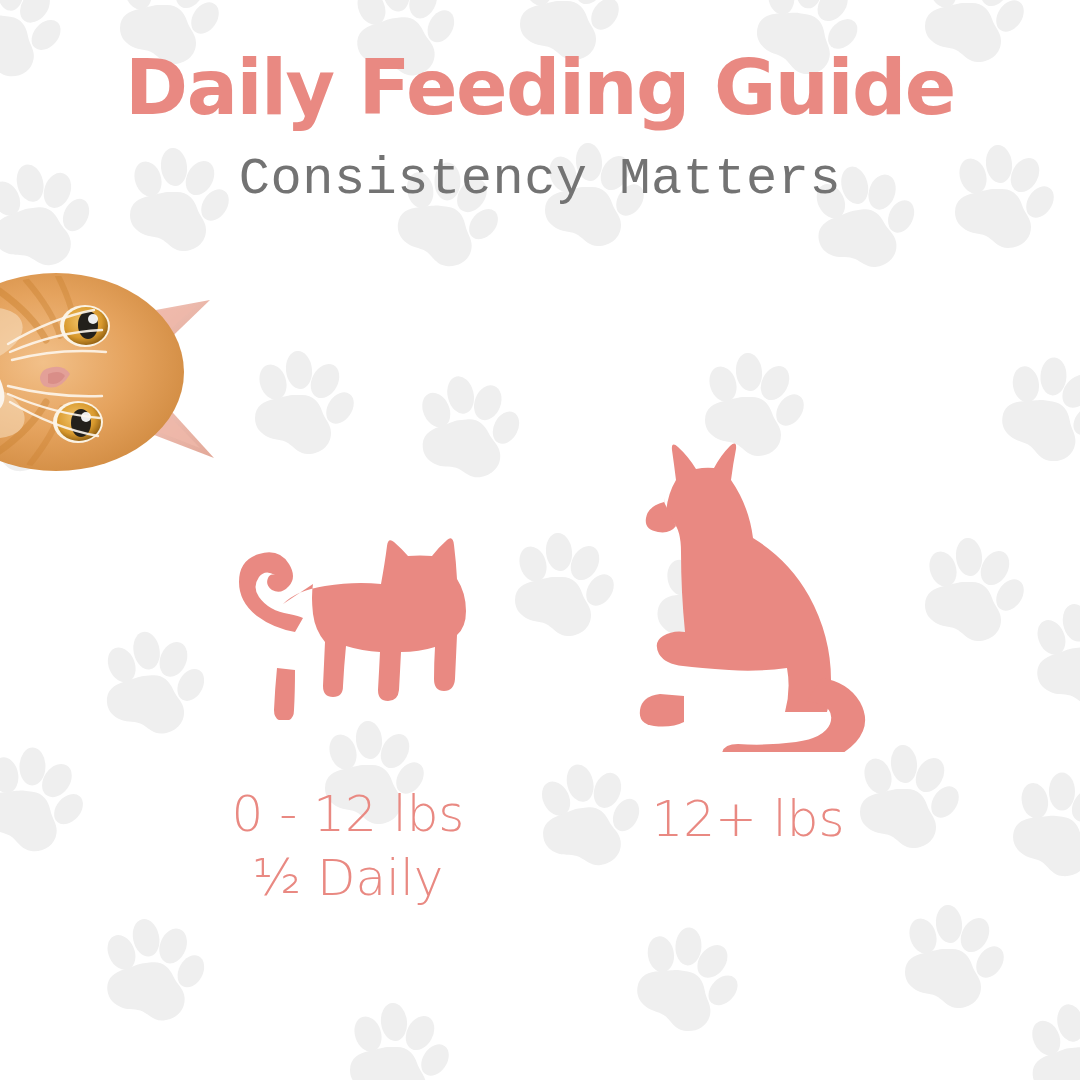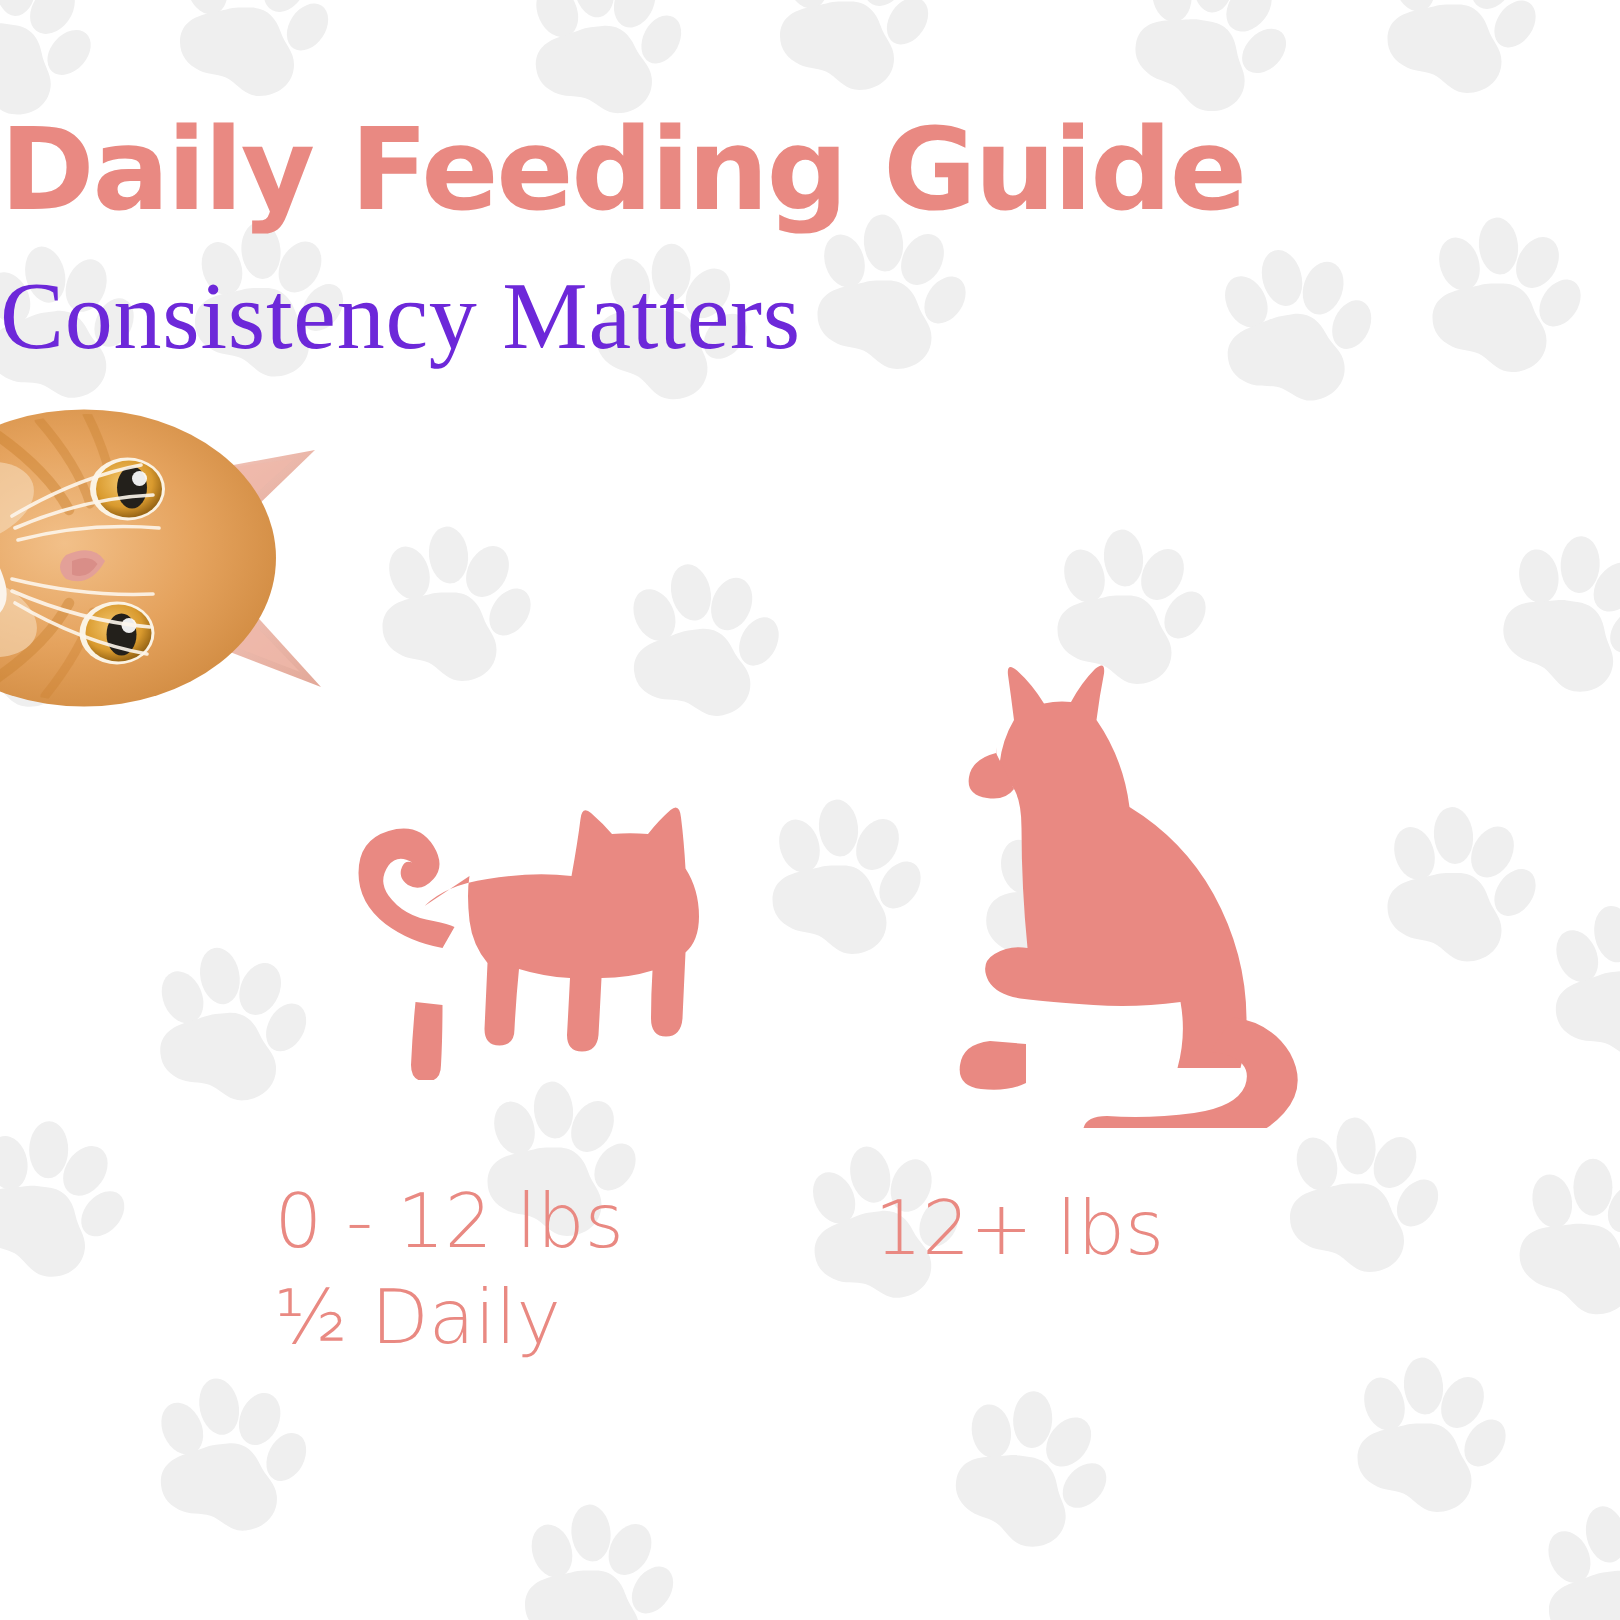--- a/index.html
+++ b/index.html
@@ -25,59 +25,58 @@
     width:1080px; height:1080px;
     z-index:0;
     pointer-events:none;
   }
 
   
   #title-block {
     position:absolute;
     left:0; top:48px;
     width:1080px;
-    text-align:left;
+    text-align:center;
     z-index:3;
-    margin-top:25px;
   }
 
   #main-title {
     font-family:"DejaVu Sans", sans-serif;
     font-weight:700;
     font-size:76px;
     letter-spacing:-1.5px;
     line-height:1.06;
     color:#E98982;
     white-space:nowrap;
   }
 
   #subtitle {
     margin-top:22px;
-    font-family:Liberation Serif, serif;
+    font-family:Liberation Mono, monospace;
     font-weight:300;
-    font-size:64px;
+    font-size:52px;
     letter-spacing:0.5px;
     line-height:1.1;
-    color:#6d28d9;
+    color:#737373;
     white-space:nowrap;
   }
 
   
   #cat-photo {
     position:absolute;
     left:-62px; top:252px;
     width:300px; height:240px;
     z-index:4;
   }
 
   
   .tier {
     position:absolute;
     z-index:2;
-    text-align:left;
+    text-align:center;
   }
 
   #tier-small { left:183px; top:520px; width:330px; }
   #tier-large { left:583px; top:440px; width:330px; }
 
   .tier-figure { display:block; margin:0 auto; }
 
   .tier-labels { margin-top:18px; }
 
   .tier-weight, .tier-dose {

